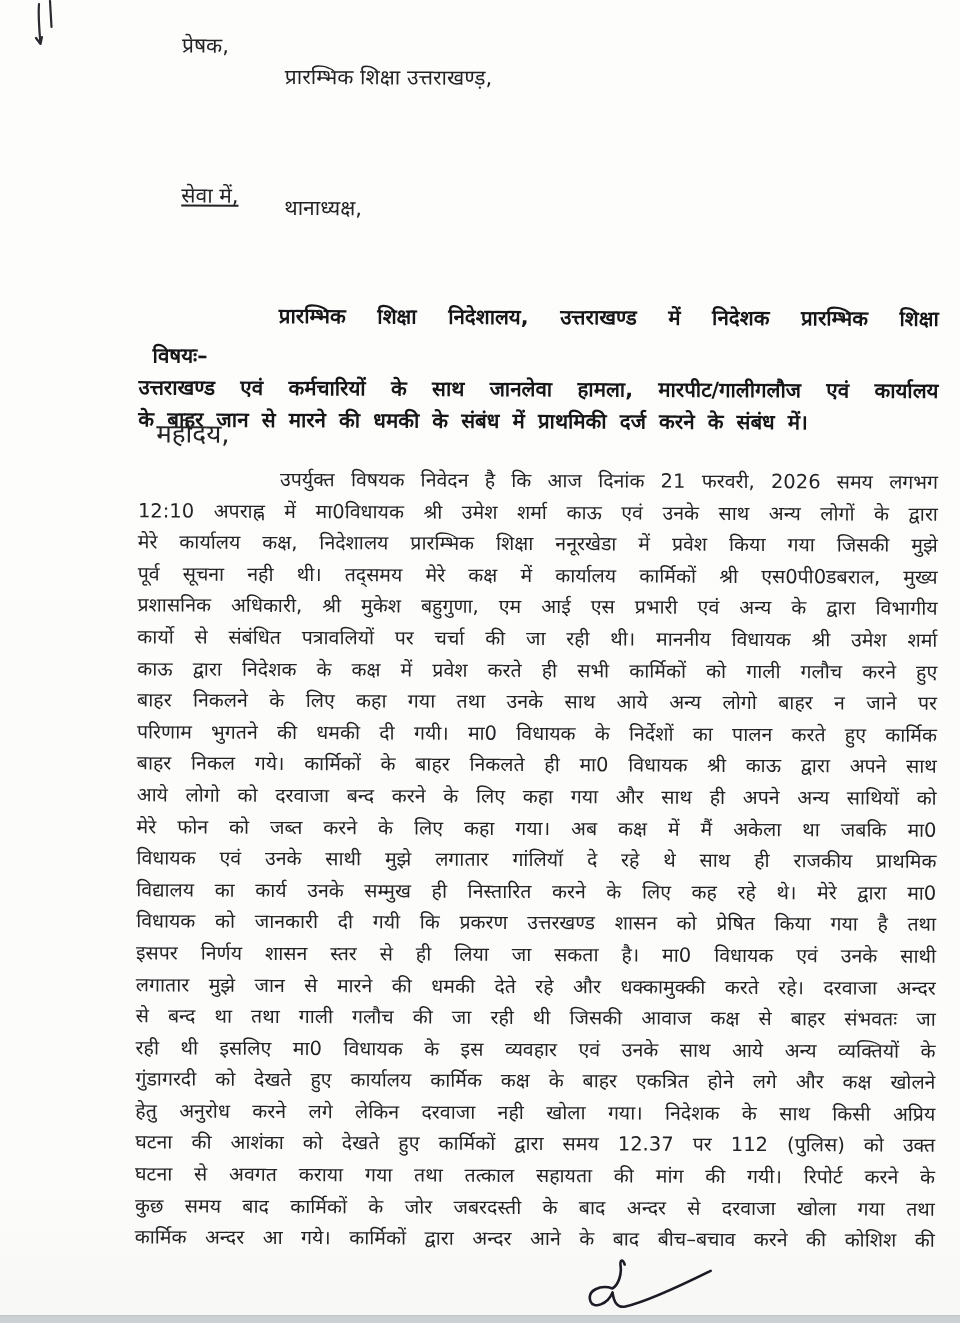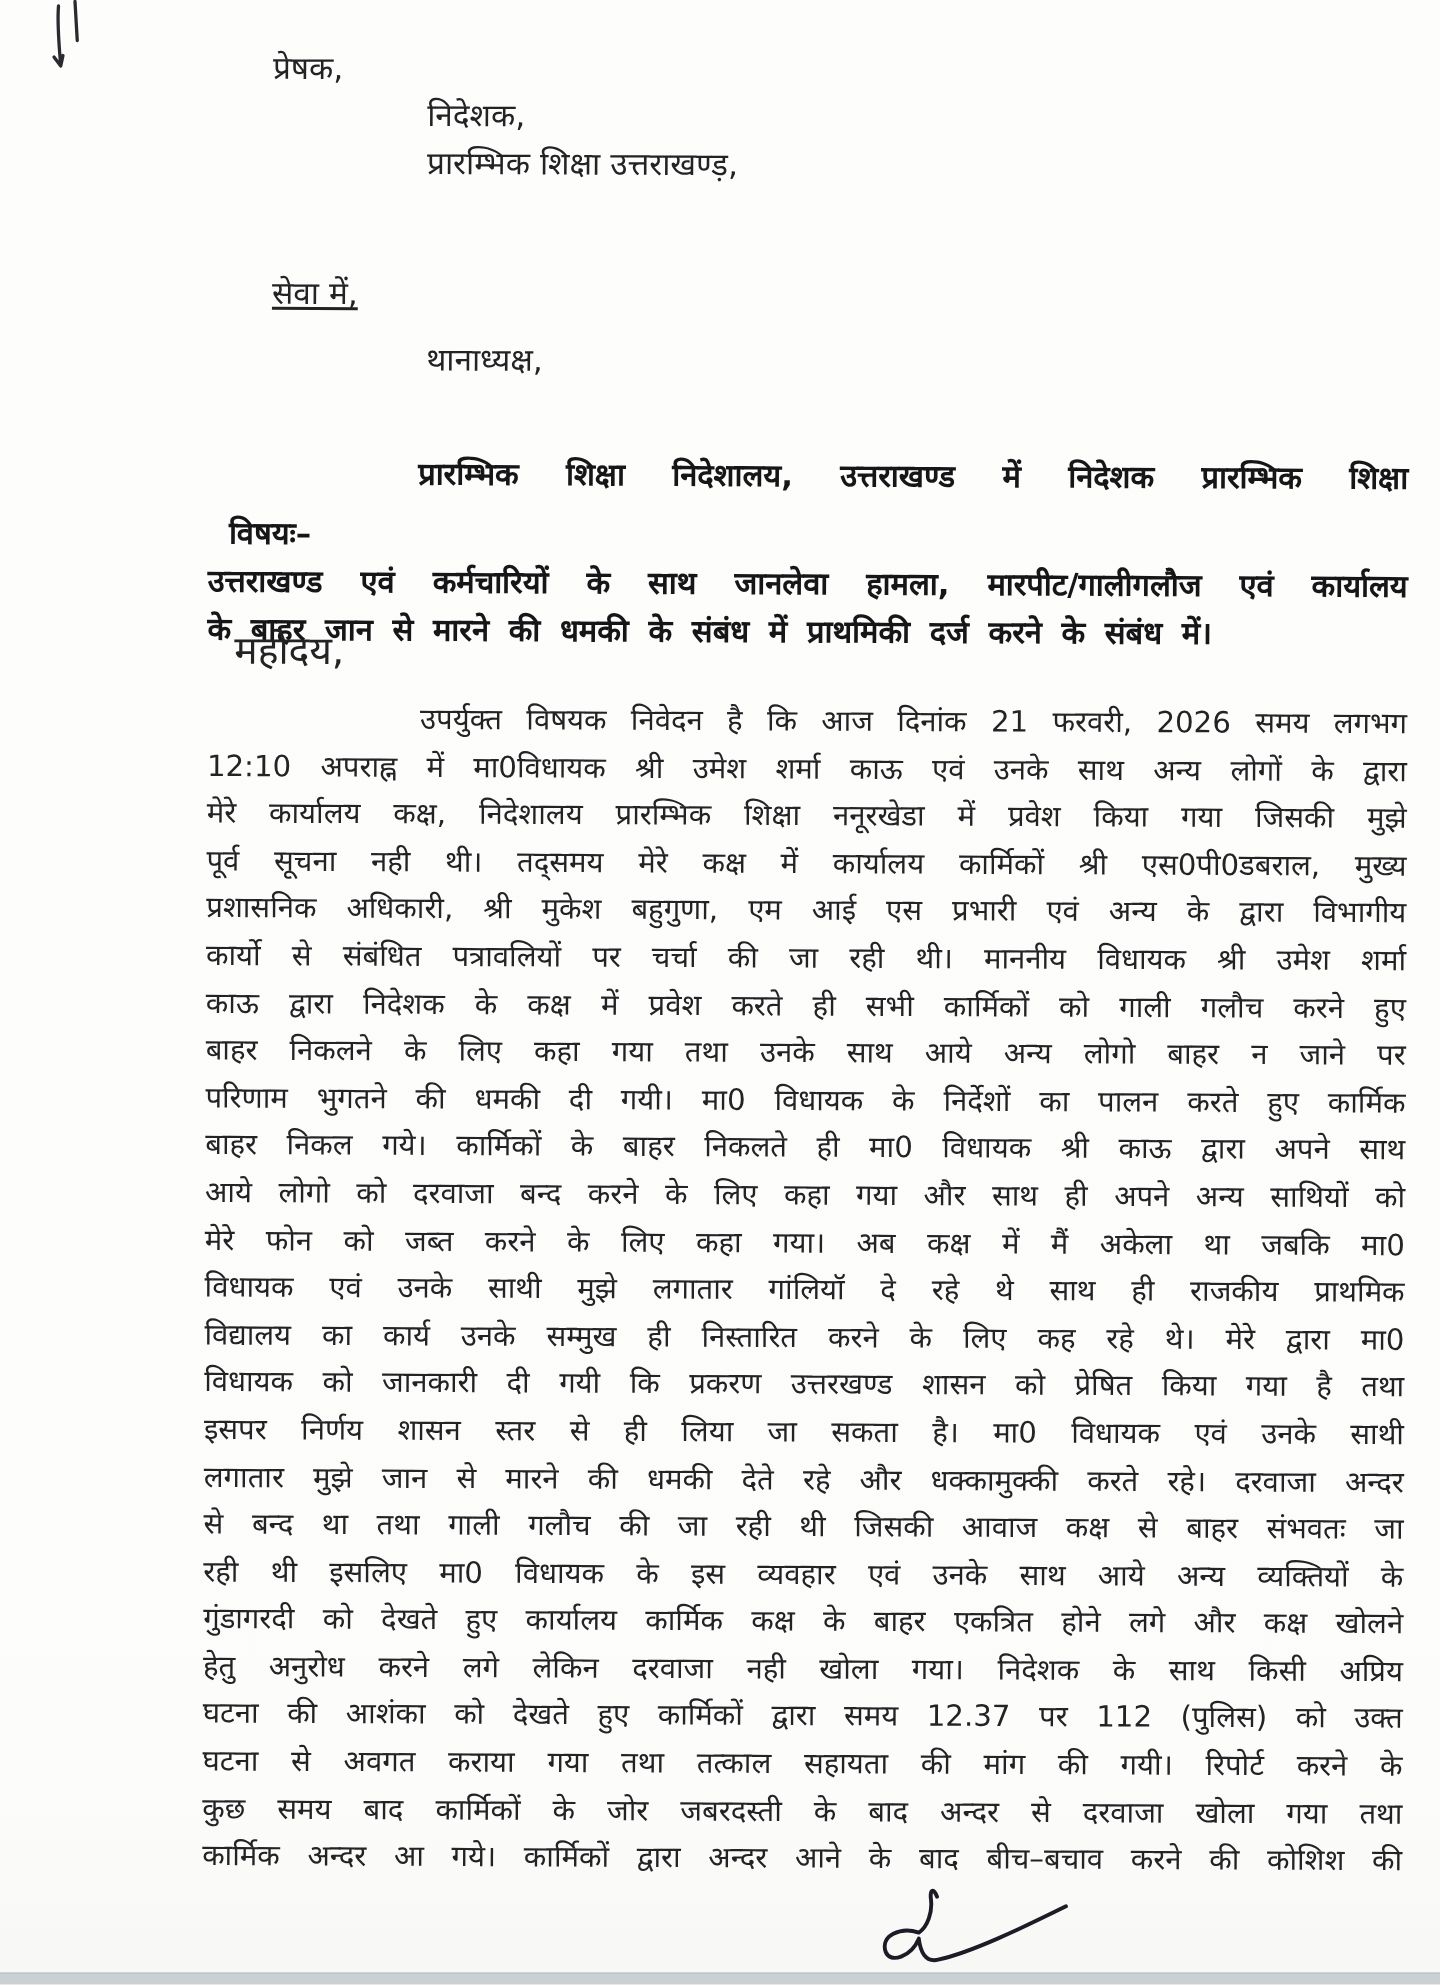--- a/index.html
+++ b/index.html
@@ -35,21 +35,21 @@
   .addr-block {
     position: absolute;
     left: 285px;
     font-size: 21px;
     line-height: 31.5px;
     white-space: nowrap;
   }
   .from-label { top: 30px; }
   .from-block { top: 61px; }
   .to-label { top: 180px; text-decoration: underline; }
-  .to-block { top: 224px; text-align: center; }
+  .to-block { top: 192px; text-align: center; }
 
   .subject-block {
     position: absolute;
     left: 140px;
     top: 299px;
     width: 800px;
     font-size: 20.5px;
     font-weight: bold;
     color: #161619;
     line-height: 32px;
@@ -126,21 +126,20 @@
   <svg class="pen-marks" viewBox="0 0 46 58">
     <path d="M13 4 C 12 16, 13.5 32, 14.5 44 L 10 38 M 14.5 44 L 16 37" fill="none" stroke="#2a2a30" stroke-width="2.2" stroke-linecap="round" stroke-linejoin="round"></path>
     <path d="M24 1 C 24.5 9, 25 18, 25.5 27" fill="none" stroke="#2a2a30" stroke-width="2.2" stroke-linecap="round"></path>
   </svg>
 
   <div class="letter">
 
     <div class="label-col from-label">प्रेषक,</div>
 
     <div class="addr-block from-block">
-        <div class="addr-line">निदेशक,</div>
         <div class="addr-line">प्रारम्भिक शिक्षा उत्तराखण्ड़,</div>
       </div>
 
     <div class="label-col to-label">सेवा में,</div>
 
     <div class="addr-block to-block">
         <div class="addr-line">थानाध्यक्ष,</div>
       </div>
 
     <div class="subject-block">

